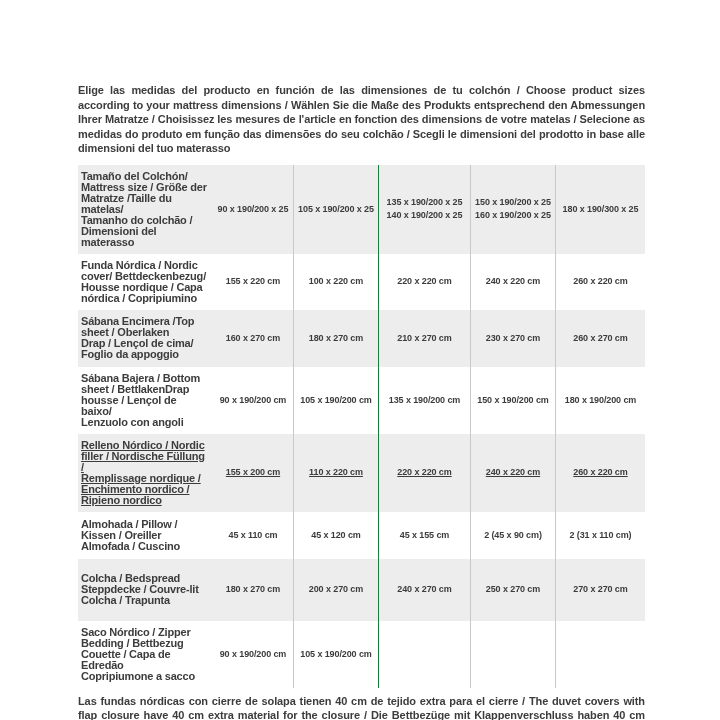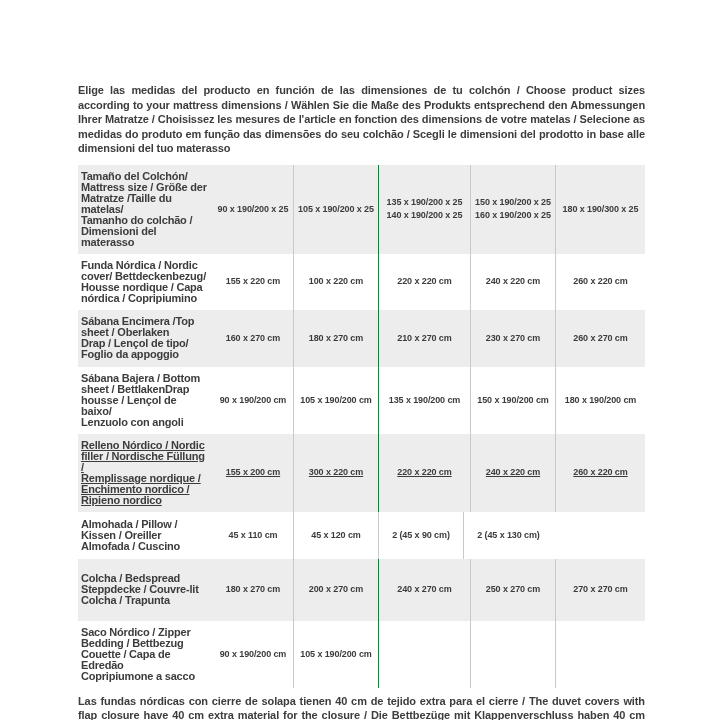--- a/index.html
+++ b/index.html
@@ -100,21 +100,21 @@
       <div class="cell value-cell c1">155 x 220 cm</div>
       <div class="cell value-cell c2">100 x 220 cm</div>
       <div class="cell value-cell c3">220 x 220 cm</div>
       <div class="cell value-cell c4">240 x 220 cm</div>
       <div class="cell value-cell c5">260 x 220 cm</div>
     </div>
 
     <div class="t-row striped r2">
       <div class="cell label-cell">Sábana Encimera /Top
 sheet / Oberlaken
-Drap / Lençol de tipo/
+Drap / Lençol de cima/
 Foglio da appoggio</div>
       <div class="cell value-cell c1">160 x 270 cm</div>
       <div class="cell value-cell c2">180 x 270 cm</div>
       <div class="cell value-cell c3">210 x 270 cm</div>
       <div class="cell value-cell c4">230 x 270 cm</div>
       <div class="cell value-cell c5">260 x 270 cm</div>
     </div>
 
     <div class="t-row r3">
       <div class="cell label-cell">Sábana Bajera / Bottom
@@ -128,34 +128,35 @@
       <div class="cell value-cell c5">180 x 190/200 cm</div>
     </div>
 
     <div class="t-row striped r4">
       <div class="cell label-cell">Relleno Nórdico / Nordic
 filler / Nordische Füllung /
 Remplissage nordique /
 Enchimento nordico /
 Ripieno nordico</div>
       <div class="cell value-cell c1">155 x 200 cm</div>
-      <div class="cell value-cell c2">300 x 220 cm</div>
+      <div class="cell value-cell c2">110 x 220 cm</div>
       <div class="cell value-cell c3">220 x 220 cm</div>
       <div class="cell value-cell c4">240 x 220 cm</div>
       <div class="cell value-cell c5">260 x 220 cm</div>
     </div>
 
     <div class="t-row r5">
       <div class="cell label-cell">Almohada  / Pillow /
 Kissen / Oreiller
 Almofada / Cuscino</div>
       <div class="cell value-cell c1">45 x 110 cm</div>
       <div class="cell value-cell c2">45 x 120 cm</div>
+      <div class="cell value-cell c3">45 x 155 cm</div>
       <div class="cell value-cell c4">2 (45 x 90 cm)</div>
-      <div class="cell value-cell c5">2 (45 x 130 cm)</div>
+      <div class="cell value-cell c5">2 (31 x 110 cm)</div>
     </div>
 
     <div class="t-row striped r6">
       <div class="cell label-cell">Colcha / Bedspread
 Steppdecke / Couvre-lit
 Colcha / Trapunta</div>
       <div class="cell value-cell c1">180 x 270 cm</div>
       <div class="cell value-cell c2">200 x 270 cm</div>
       <div class="cell value-cell c3">240 x 270 cm</div>
       <div class="cell value-cell c4">250 x 270 cm</div>

